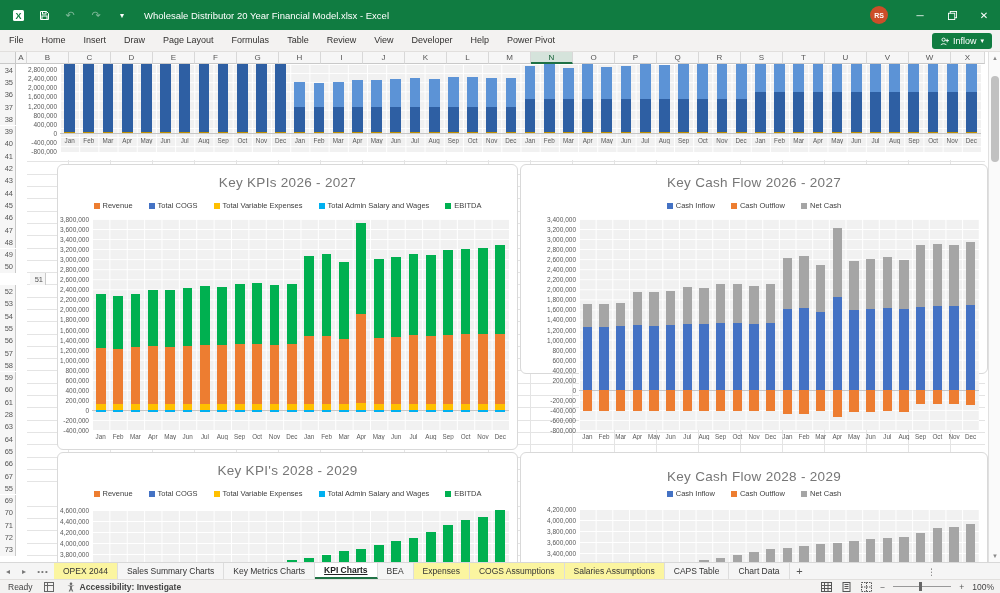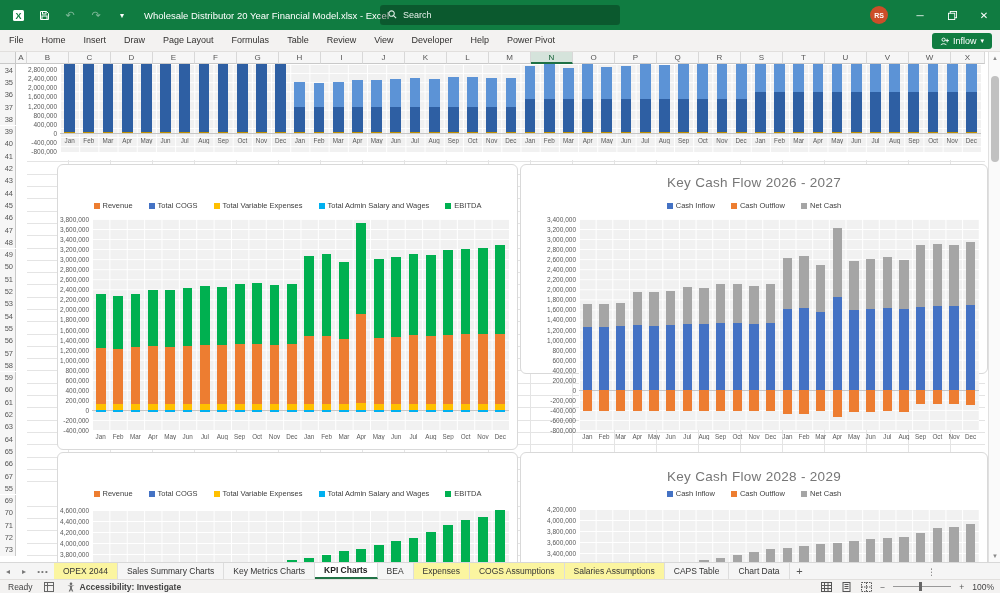--- a/index.html
+++ b/index.html
@@ -49,21 +49,21 @@
   
   .vscroll { position:absolute; right:0; top:0; width:12px; height:510px; background:#FAFAFA; border-left:1px solid #E0E0E0; }
   .vthumb { position:absolute; left:2px; width:8px; border-radius:4px; background:#C1C1C1; }
   .scroll-arrow { position:absolute; width:12px; height:12px; font-size:6px; color:#8A8A8A; display:flex; align-items:center; justify-content:center; }
 
   
   .tabbar { position:absolute; left:0; top:562px; width:1000px; height:17px; background:#F5F5F5; border-top:1px solid #D8D8D8; display:flex; align-items:stretch; }
   .tnav { width:16px; display:flex; align-items:center; justify-content:center; font-size:8px; color:#777; }
   .stab { display:flex; align-items:center; padding:0 9px; font-size:8.5px; color:#333; border-right:1px solid #DDD; background:#F5F5F5; white-space:nowrap; }
   .stab.yellow { background:#FBF5A0; }
-  .stab.active { background:#FFFFFF; font-weight:bold; border-bottom:2px solid #217346; color:#222; }
+  .stab.active { background:#FFFFFF; font-weight:bold; border-bottom:2px solid #217346; color:#222;text-decoration:underline; }
   .addsheet { width:20px; display:flex; align-items:center; justify-content:center; font-size:11px; color:#555; }
 
   
   .statusbar { position:absolute; left:0; top:579px; width:1000px; height:14px; background:#F3F2F1; border-top:1px solid #E1DFDD; display:flex; align-items:center; font-size:8.5px; color:#444; }
   .sb-left { display:flex; align-items:center; gap:10px; padding-left:8px; }
   .sb-right { position:absolute; right:6px; display:flex; align-items:center; gap:8px; }
   .view-ic { width:12px; height:11px; display:flex; align-items:center; justify-content:center; }
   .zoom-track { position:relative; width:58px; height:1px; background:#999; }
   .zoom-thumb { position:absolute; left:26px; top:-4px; width:3px; height:9px; background:#666; }
 </style>
@@ -85,29 +85,20 @@
             <path d="M1.5 1.5h6l2 2v6h-8z"></path>
             <rect x="3" y="6" width="5" height="3.5"></rect>
             <rect x="3.5" y="1.5" width="3.5" height="2.5"></rect>
           </svg>
       </span>
       <span class="qat-ic dim">↶</span>
       <span class="qat-ic dim">↷</span>
       <span class="qat-ic" style="font-size:8px;">▾</span>
     </div>
     <div class="doc-title">Wholesale Distributor 20 Year Financial Model.xlsx  -  Excel</div>
-    <div class="searchbox">
-      <span>
-        <svg width="9" height="9" viewBox="0 0 10 10" fill="none" stroke="#DDEBE3" stroke-width="1.2">
-            <circle cx="4" cy="4" r="3"></circle>
-            <path d="M6.5 6.5 L9 9"></path>
-          </svg>
-      </span>
-      <span>Search</span>
-    </div>
     <div class="tb-right">
       <div class="avatar">RS</div>
       <div class="win-btn">─</div>
       <div class="win-btn">
         <svg width="9" height="9" viewBox="0 0 10 10" fill="none" stroke="#fff" stroke-width="1">
             <rect x="2.5" y="0.5" width="7" height="7"></rect>
             <rect x="0.5" y="2.5" width="7" height="7" fill="#107C41"></rect>
           </svg>
       </div>
       <div class="win-btn">✕</div>
@@ -180,32 +171,32 @@
         <div class="rowhdr" style="top: 98.1px; height: 12.3px;">41</div>
         <div class="rowhdr" style="top: 110.4px; height: 12.3px;">42</div>
         <div class="rowhdr" style="top: 122.7px; height: 12.3px;">43</div>
         <div class="rowhdr" style="top: 135px; height: 12.3px;">44</div>
         <div class="rowhdr" style="top: 147.3px; height: 12.3px;">45</div>
         <div class="rowhdr" style="top: 159.6px; height: 12.3px;">46</div>
         <div class="rowhdr" style="top: 171.9px; height: 12.3px;">47</div>
         <div class="rowhdr" style="top: 184.2px; height: 12.3px;">48</div>
         <div class="rowhdr" style="top: 196.5px; height: 12.3px;">49</div>
         <div class="rowhdr" style="top: 208.8px; height: 12.3px;">50</div>
-        <div class="rowhdr" style="top: 221.1px; height: 12.3px;">51</div>
+        <div class="rowhdr" style="top: 221.1px; height: 12.3px; margin-left: 30px;">51</div>
         <div class="rowhdr" style="top: 233.4px; height: 12.3px;">52</div>
         <div class="rowhdr" style="top: 245.7px; height: 12.3px;">53</div>
         <div class="rowhdr" style="top: 258px; height: 12.3px;">54</div>
         <div class="rowhdr" style="top: 270.3px; height: 12.3px;">55</div>
         <div class="rowhdr" style="top: 282.6px; height: 12.3px;">56</div>
         <div class="rowhdr" style="top: 294.9px; height: 12.3px;">57</div>
         <div class="rowhdr" style="top: 307.2px; height: 12.3px;">58</div>
         <div class="rowhdr" style="top: 319.5px; height: 12.3px;">59</div>
         <div class="rowhdr" style="top: 331.8px; height: 12.3px;">60</div>
         <div class="rowhdr" style="top: 344.1px; height: 12.3px;">61</div>
-        <div class="rowhdr" style="top: 356.4px; height: 12.3px;">62</div>
+        <div class="rowhdr" style="top: 356.4px; height: 12.3px;">28</div>
         <div class="rowhdr" style="top: 368.7px; height: 12.3px;">63</div>
         <div class="rowhdr" style="top: 381px; height: 12.3px;">64</div>
         <div class="rowhdr" style="top: 393.3px; height: 12.3px;">65</div>
         <div class="rowhdr" style="top: 405.6px; height: 12.3px;">66</div>
         <div class="rowhdr" style="top: 417.9px; height: 12.3px;">67</div>
         <div class="rowhdr" style="top: 430.2px; height: 12.3px;">55</div>
         <div class="rowhdr" style="top: 442.5px; height: 12.3px;">69</div>
         <div class="rowhdr" style="top: 454.8px; height: 12.3px;">70</div>
         <div class="rowhdr" style="top: 467.1px; height: 12.3px;">71</div>
         <div class="rowhdr" style="top: 479.4px; height: 12.3px;">72</div>
@@ -401,20 +392,21 @@
           <div class="xlbl" style="left: 800.5px; width: 19.1875px; top: 73px;">May</div>
           <div class="xlbl" style="left: 819.688px; width: 19.1875px; top: 73px;">Jun</div>
           <div class="xlbl" style="left: 838.875px; width: 19.1875px; top: 73px;">Jul</div>
           <div class="xlbl" style="left: 858.062px; width: 19.1875px; top: 73px;">Aug</div>
           <div class="xlbl" style="left: 877.25px; width: 19.1875px; top: 73px;">Sep</div>
           <div class="xlbl" style="left: 896.438px; width: 19.1875px; top: 73px;">Oct</div>
           <div class="xlbl" style="left: 915.625px; width: 19.1875px; top: 73px;">Nov</div>
           <div class="xlbl" style="left: 934.812px; width: 19.1875px; top: 73px;">Dec</div>
         </div>
         <div class="chart-card framed" style="left: 57px; top: 112px; width: 461px; height: 286px;">
+          <div class="chart-title" style="top: 10px;">Key KPIs 2026 - 2027</div>
           <div class="legend" style="top: 36px;">
             <span class="legend-item">
               <span class="sw" style="background: rgb(237, 125, 49);"></span>
               <span>Revenue</span>
             </span>
             <span class="legend-item">
               <span class="sw" style="background: rgb(68, 114, 196);"></span>
               <span>Total COGS</span>
             </span>
             <span class="legend-item">
@@ -708,20 +700,21 @@
           <div class="xlbl" style="left: 324.667px; width: 16.6667px; top: 268px;">May</div>
           <div class="xlbl" style="left: 341.333px; width: 16.6667px; top: 268px;">Jun</div>
           <div class="xlbl" style="left: 358px; width: 16.6667px; top: 268px;">Jul</div>
           <div class="xlbl" style="left: 374.667px; width: 16.6667px; top: 268px;">Aug</div>
           <div class="xlbl" style="left: 391.333px; width: 16.6667px; top: 268px;">Sep</div>
           <div class="xlbl" style="left: 408px; width: 16.6667px; top: 268px;">Oct</div>
           <div class="xlbl" style="left: 424.667px; width: 16.6667px; top: 268px;">Nov</div>
           <div class="xlbl" style="left: 441.333px; width: 16.6667px; top: 268px;">Dec</div>
         </div>
         <div class="chart-card framed" style="left: 57px; top: 400px; width: 461px; height: 240px;">
+          <div class="chart-title" style="top: 10px;">Key KPI's 2028 - 2029</div>
           <div class="legend" style="top: 36px;">
             <span class="legend-item">
               <span class="sw" style="background: rgb(237, 125, 49);"></span>
               <span>Revenue</span>
             </span>
             <span class="legend-item">
               <span class="sw" style="background: rgb(68, 114, 196);"></span>
               <span>Total COGS</span>
             </span>
             <span class="legend-item">

